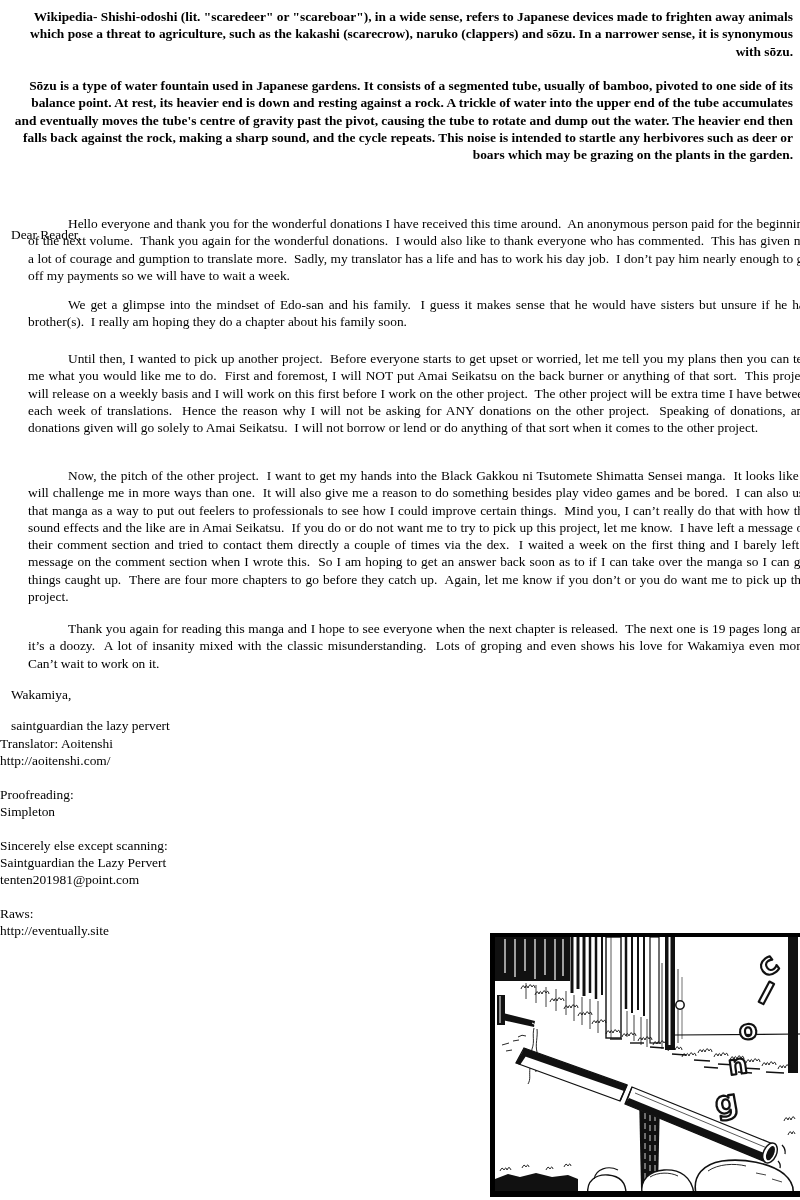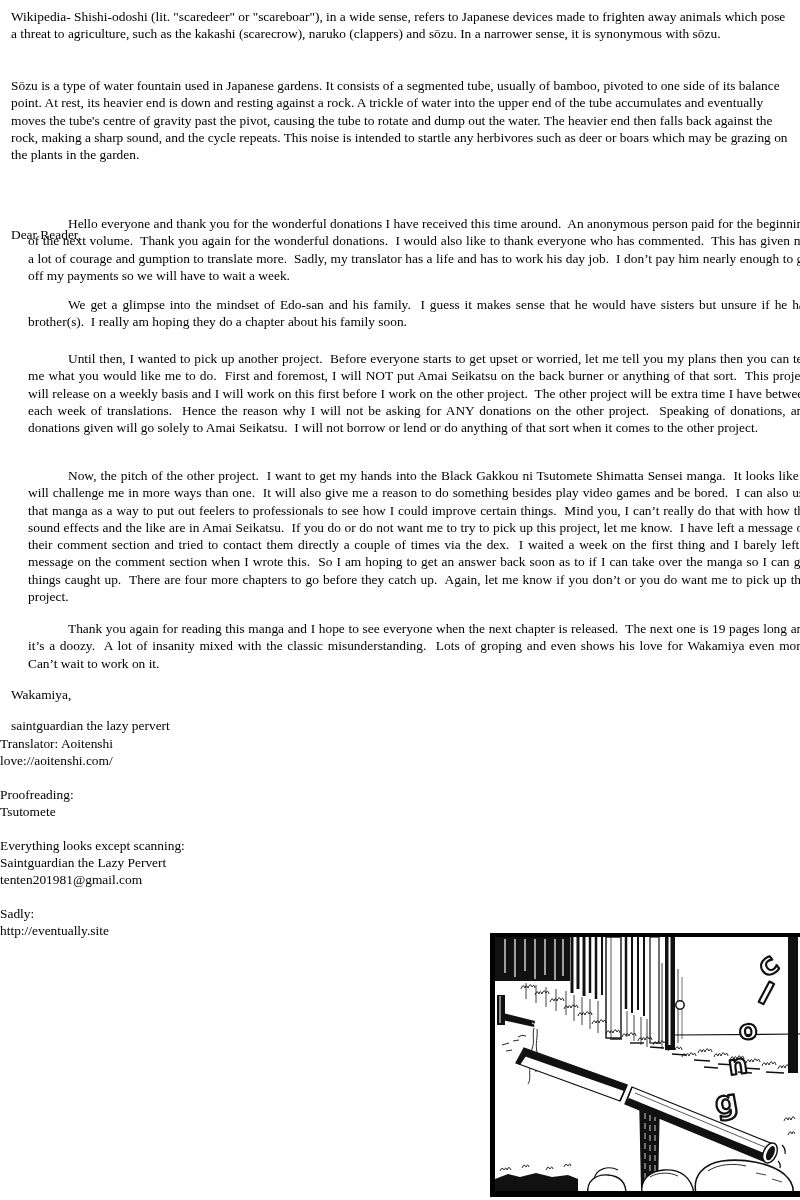--- a/index.html
+++ b/index.html
@@ -13,21 +13,21 @@
     line-height:17.3px;
     overflow:hidden;
   }
   .blk{
     position:absolute;
     left:11px;
     width:782px;
     margin:0;
     white-space:pre-wrap;
   }
-  .center{text-align:left;}
+  .center{text-align:right;font-weight:bold;}
   .just{text-align:justify;text-indent:40px;margin-left:17px;}
   .p-intro1{top:8px;}
   .p-intro2{top:77px;}
   .p-salutation{top:181px;margin-top:45px;}
   .p-l1{top:215px;}
   .p-l2{top:296px;}
   .p-l3{top:350px;}
   .p-l4{top:467px;}
   .p-l5{top:620px;}
   .p-closing{top:686px;}
@@ -66,33 +66,33 @@
   <p class="blk just p-l2">We get a glimpse into the mindset of Edo-san and his family.  I guess it makes sense that he would have sisters but unsure if he has brother(s).  I really am hoping they do a chapter about his family soon.</p>
   <p class="blk just p-l3">Until then, I wanted to pick up another project.  Before everyone starts to get upset or worried, let me tell you my plans then you can tell me what you would like me to do.  First and foremost, I will NOT put Amai Seikatsu on the back burner or anything of that sort.  This project will release on a weekly basis and I will work on this first before I work on the other project.  The other project will be extra time I have between each week of translations.  Hence the reason why I will not be asking for ANY donations on the other project.  Speaking of donations, any donations given will go solely to Amai Seikatsu.  I will not borrow or lend or do anything of that sort when it comes to the other project.</p>
   <p class="blk just p-l4">Now, the pitch of the other project.  I want to get my hands into the Black Gakkou ni Tsutomete Shimatta Sensei manga.  It looks like it will challenge me in more ways than one.  It will also give me a reason to do something besides play video games and be bored.  I can also use that manga as a way to put out feelers to professionals to see how I could improve certain things.  Mind you, I can’t really do that with how the sound effects and the like are in Amai Seikatsu.  If you do or do not want me to try to pick up this project, let me know.  I have left a message on their comment section and tried to contact them directly a couple of times via the dex.  I waited a week on the first thing and I barely left a message on the comment section when I wrote this.  So I am hoping to get an answer back soon as to if I can take over the manga so I can get things caught up.  There are four more chapters to go before they catch up.  Again, let me know if you don’t or you do want me to pick up this project.</p>
   <p class="blk just p-l5">Thank you again for reading this manga and I hope to see everyone when the next chapter is released.  The next one is 19 pages long and it’s a doozy.  A lot of insanity mixed with the classic misunderstanding.  Lots of groping and even shows his love for Wakamiya even more.  Can’t wait to work on it.</p>
   <p class="blk p-closing">Wakamiya,</p>
   <p class="blk p-signature">saintguardian the lazy pervert</p>
 
   <div class="credits">
     <div class="credit-group">
       <div class="credit-line">Translator: Aoitenshi</div>
-      <div class="credit-line">love://aoitenshi.com/</div>
+      <div class="credit-line">http://aoitenshi.com/</div>
     </div>
     <div class="credit-group">
       <div class="credit-line">Proofreading:</div>
-      <div class="credit-line">Tsutomete</div>
-    </div>
-    <div class="credit-group">
-      <div class="credit-line">Everything looks except scanning:</div>
+      <div class="credit-line">Simpleton</div>
+    </div>
+    <div class="credit-group">
+      <div class="credit-line">Sincerely else except scanning:</div>
       <div class="credit-line">Saintguardian the Lazy Pervert</div>
-      <div class="credit-line">tenten201981@gmail.com</div>
-    </div>
-    <div class="credit-group">
-      <div class="credit-line">Sadly:</div>
+      <div class="credit-line">tenten201981@point.com</div>
+    </div>
+    <div class="credit-group">
+      <div class="credit-line">Raws:</div>
       <div class="credit-line">http://eventually.site</div>
     </div>
   </div>
 
   <svg class="panel" viewBox="0 0 310 264" width="310" height="264" xmlns="http://www.w3.org/2000/svg">
 
     <rect x="0" y="0" width="310" height="264" fill="#ffffff"></rect>
 
     <g>
       <rect x="5" y="4" width="75" height="44" fill="#111"></rect>

